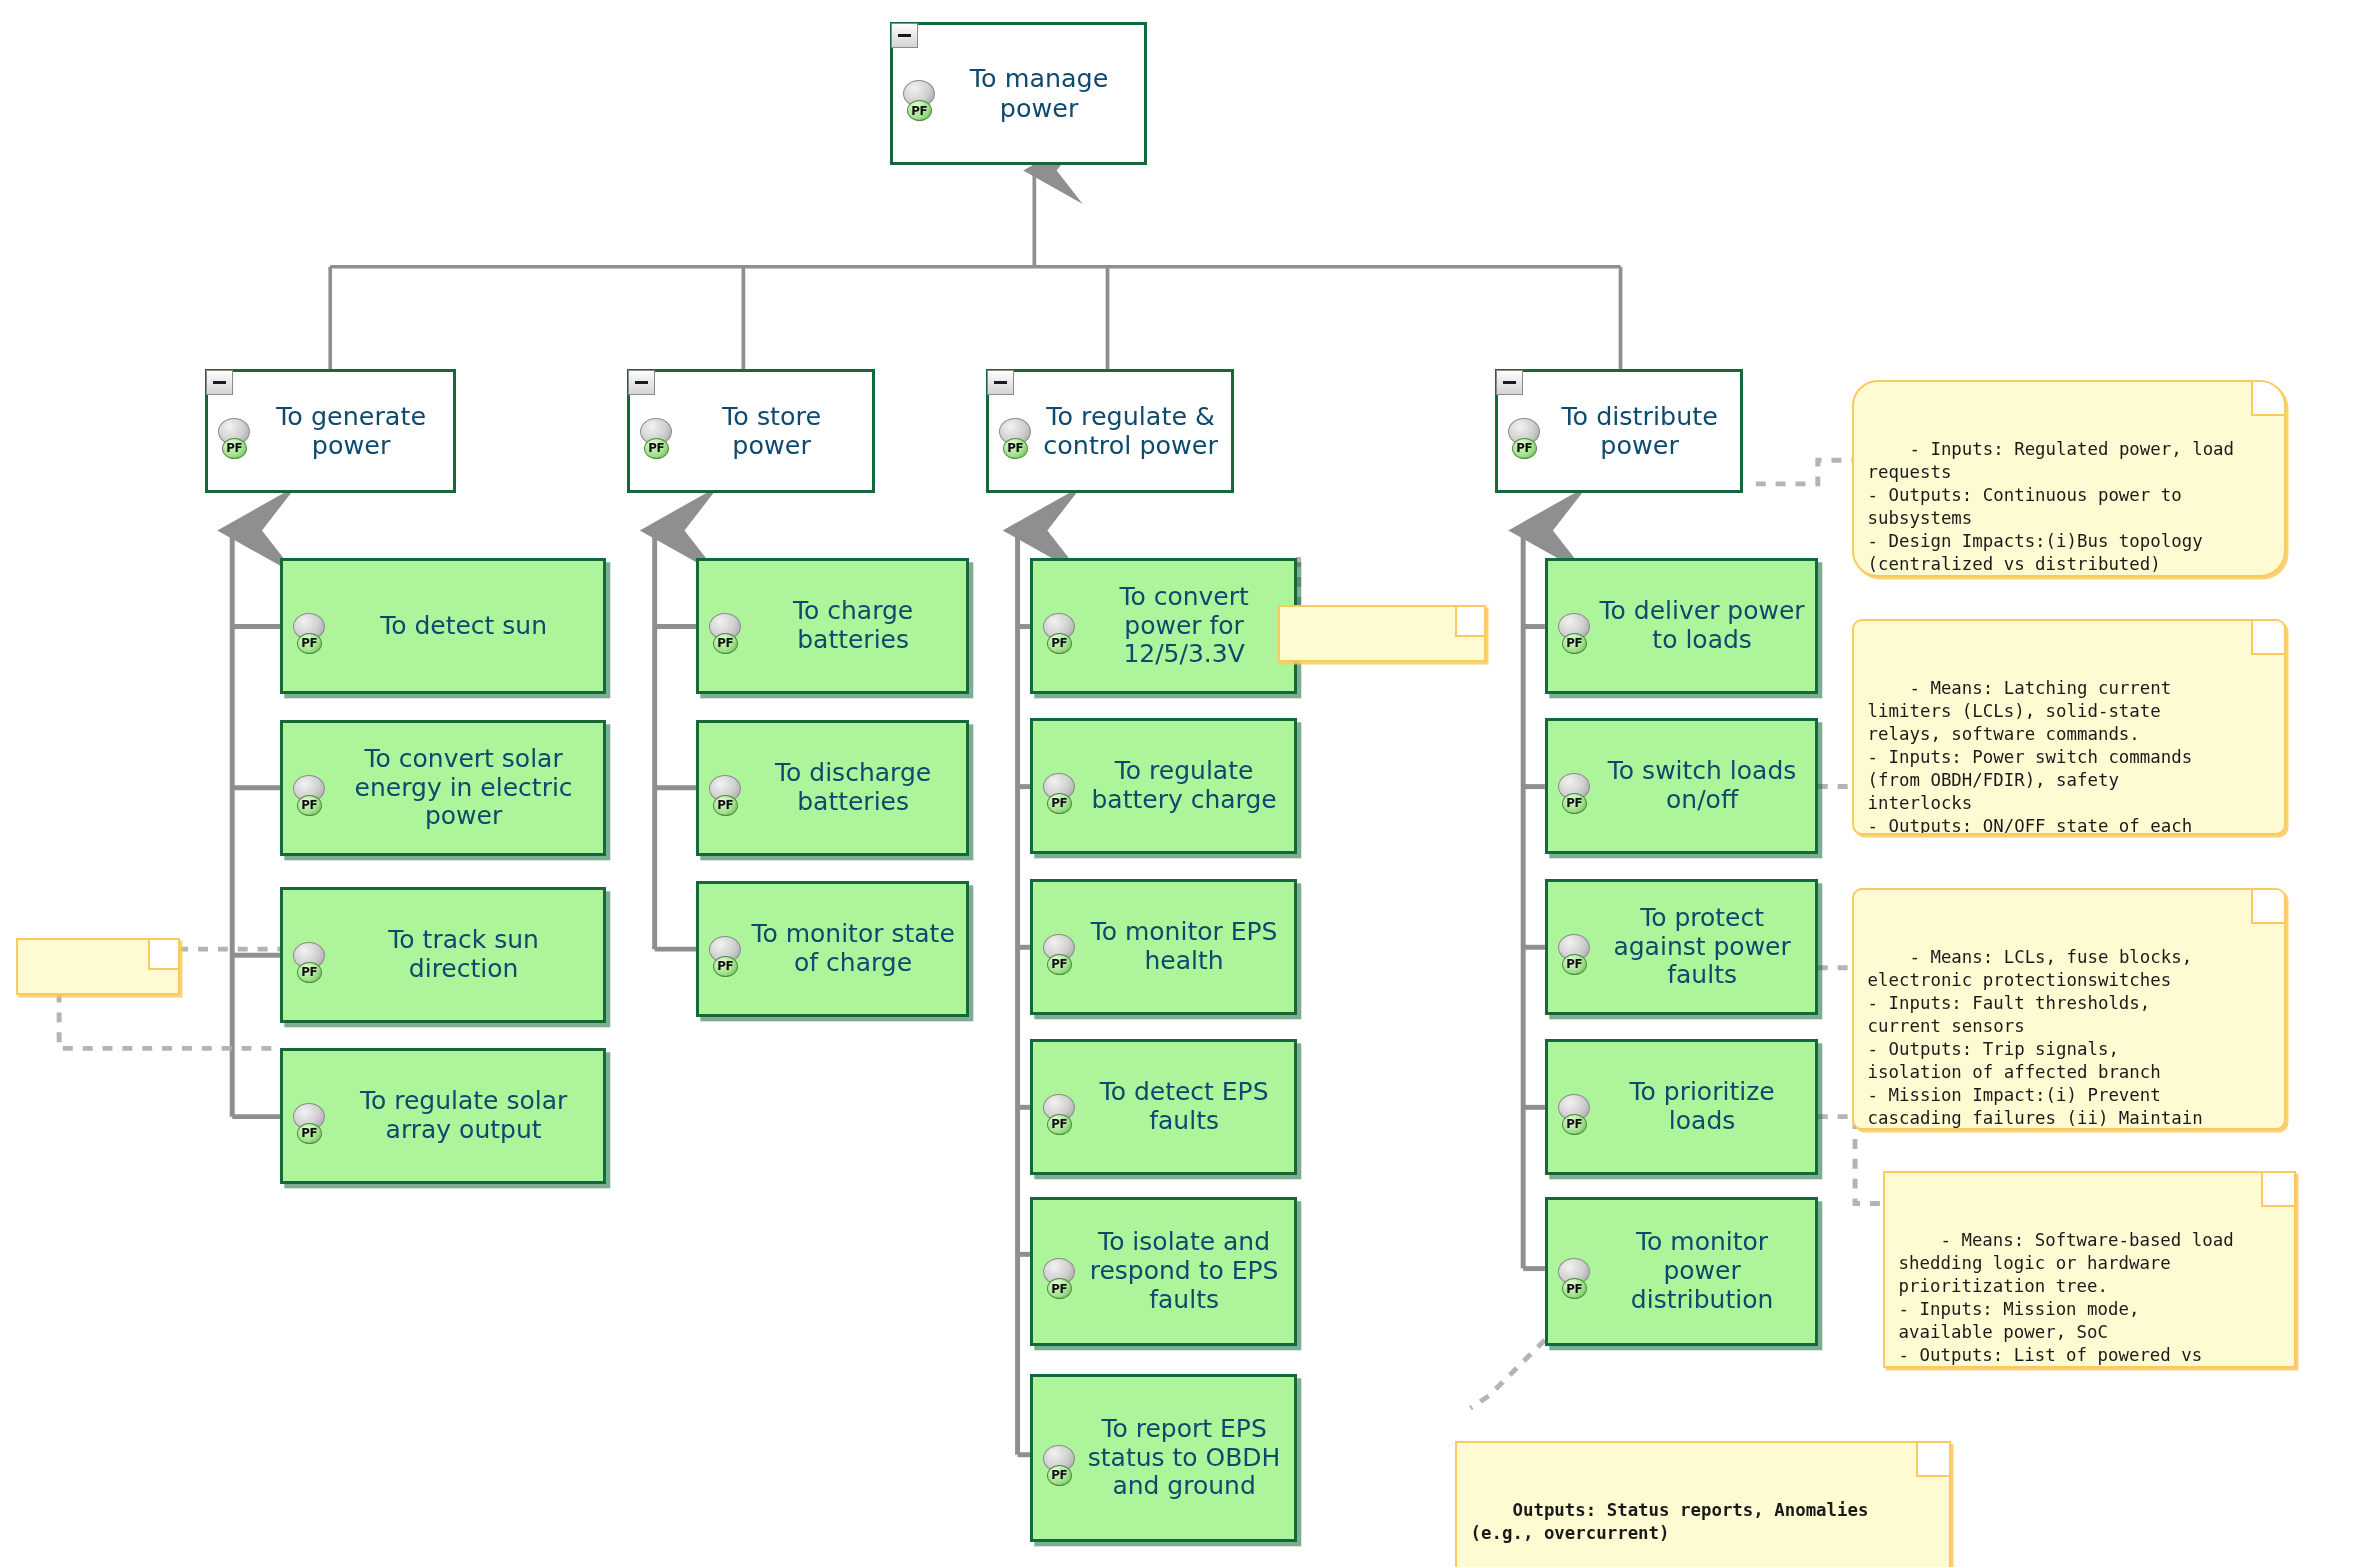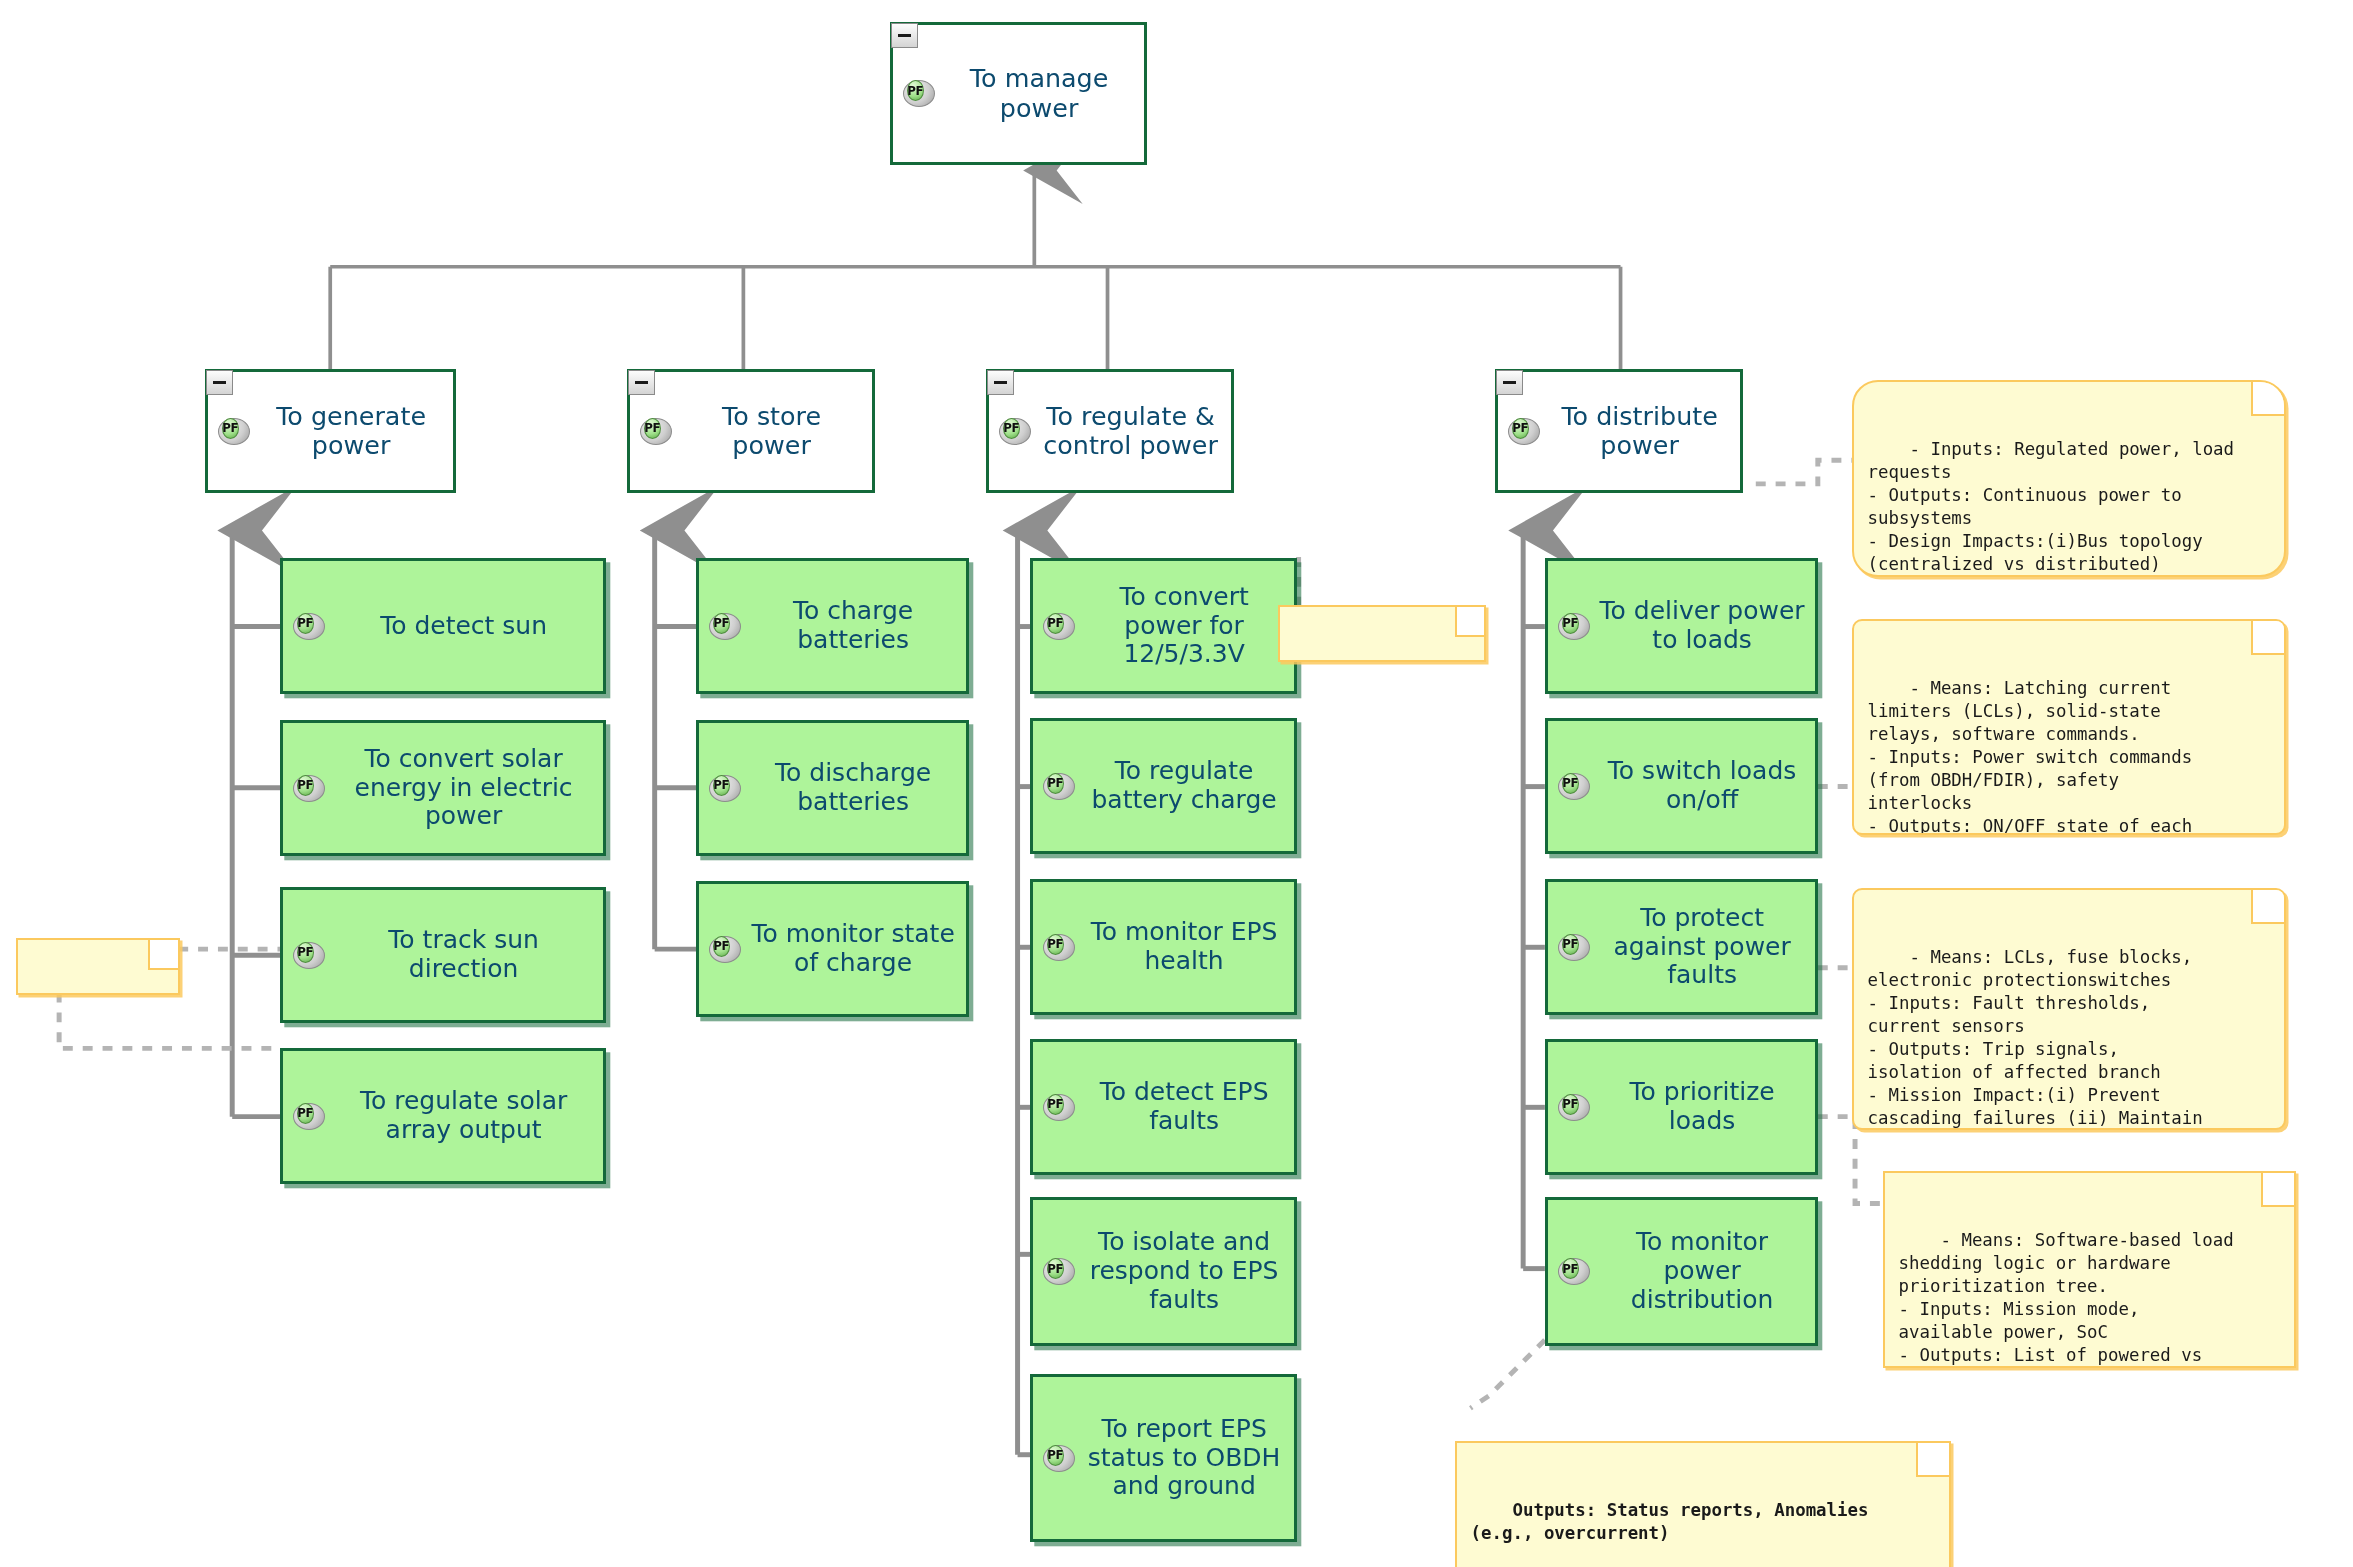--- a/index.html
+++ b/index.html
@@ -43,21 +43,21 @@
   }
   .collapse i{display:block;width:13.6px;height:3.7px;background:#1a1a1a;}
 
   
   .pf-ring{
     position:absolute;left:1.2px;top:0px;width:32px;height:27px;border-radius:50%;
     background:radial-gradient(circle at 35% 30%, #f2f2f2 0%, #cfcfcf 55%, #9a9a9a 100%);
     border:1.2px solid #8c8c8c;box-sizing:border-box;
   }
   .pf-core{
-    position:absolute;left:5px;top:0;width:17px;height:21px;border-radius:50%;
+    position:absolute;left:5px;top:20px;width:25px;height:21px;border-radius:50%;
     background:radial-gradient(circle at 35% 25%, #e4fbd8 0%, #9fe08a 60%, #5aa745 100%);
     border:1.2px solid #4e8f3e;box-sizing:border-box;
     display:flex;align-items:center;justify-content:center;text-align:center;
   }
   .pf-core span{
     font-family:"DejaVu Sans", sans-serif;
     font-size:11.8px;font-weight:bold;color:#101010;letter-spacing:-0.3px;
   }
 
   

